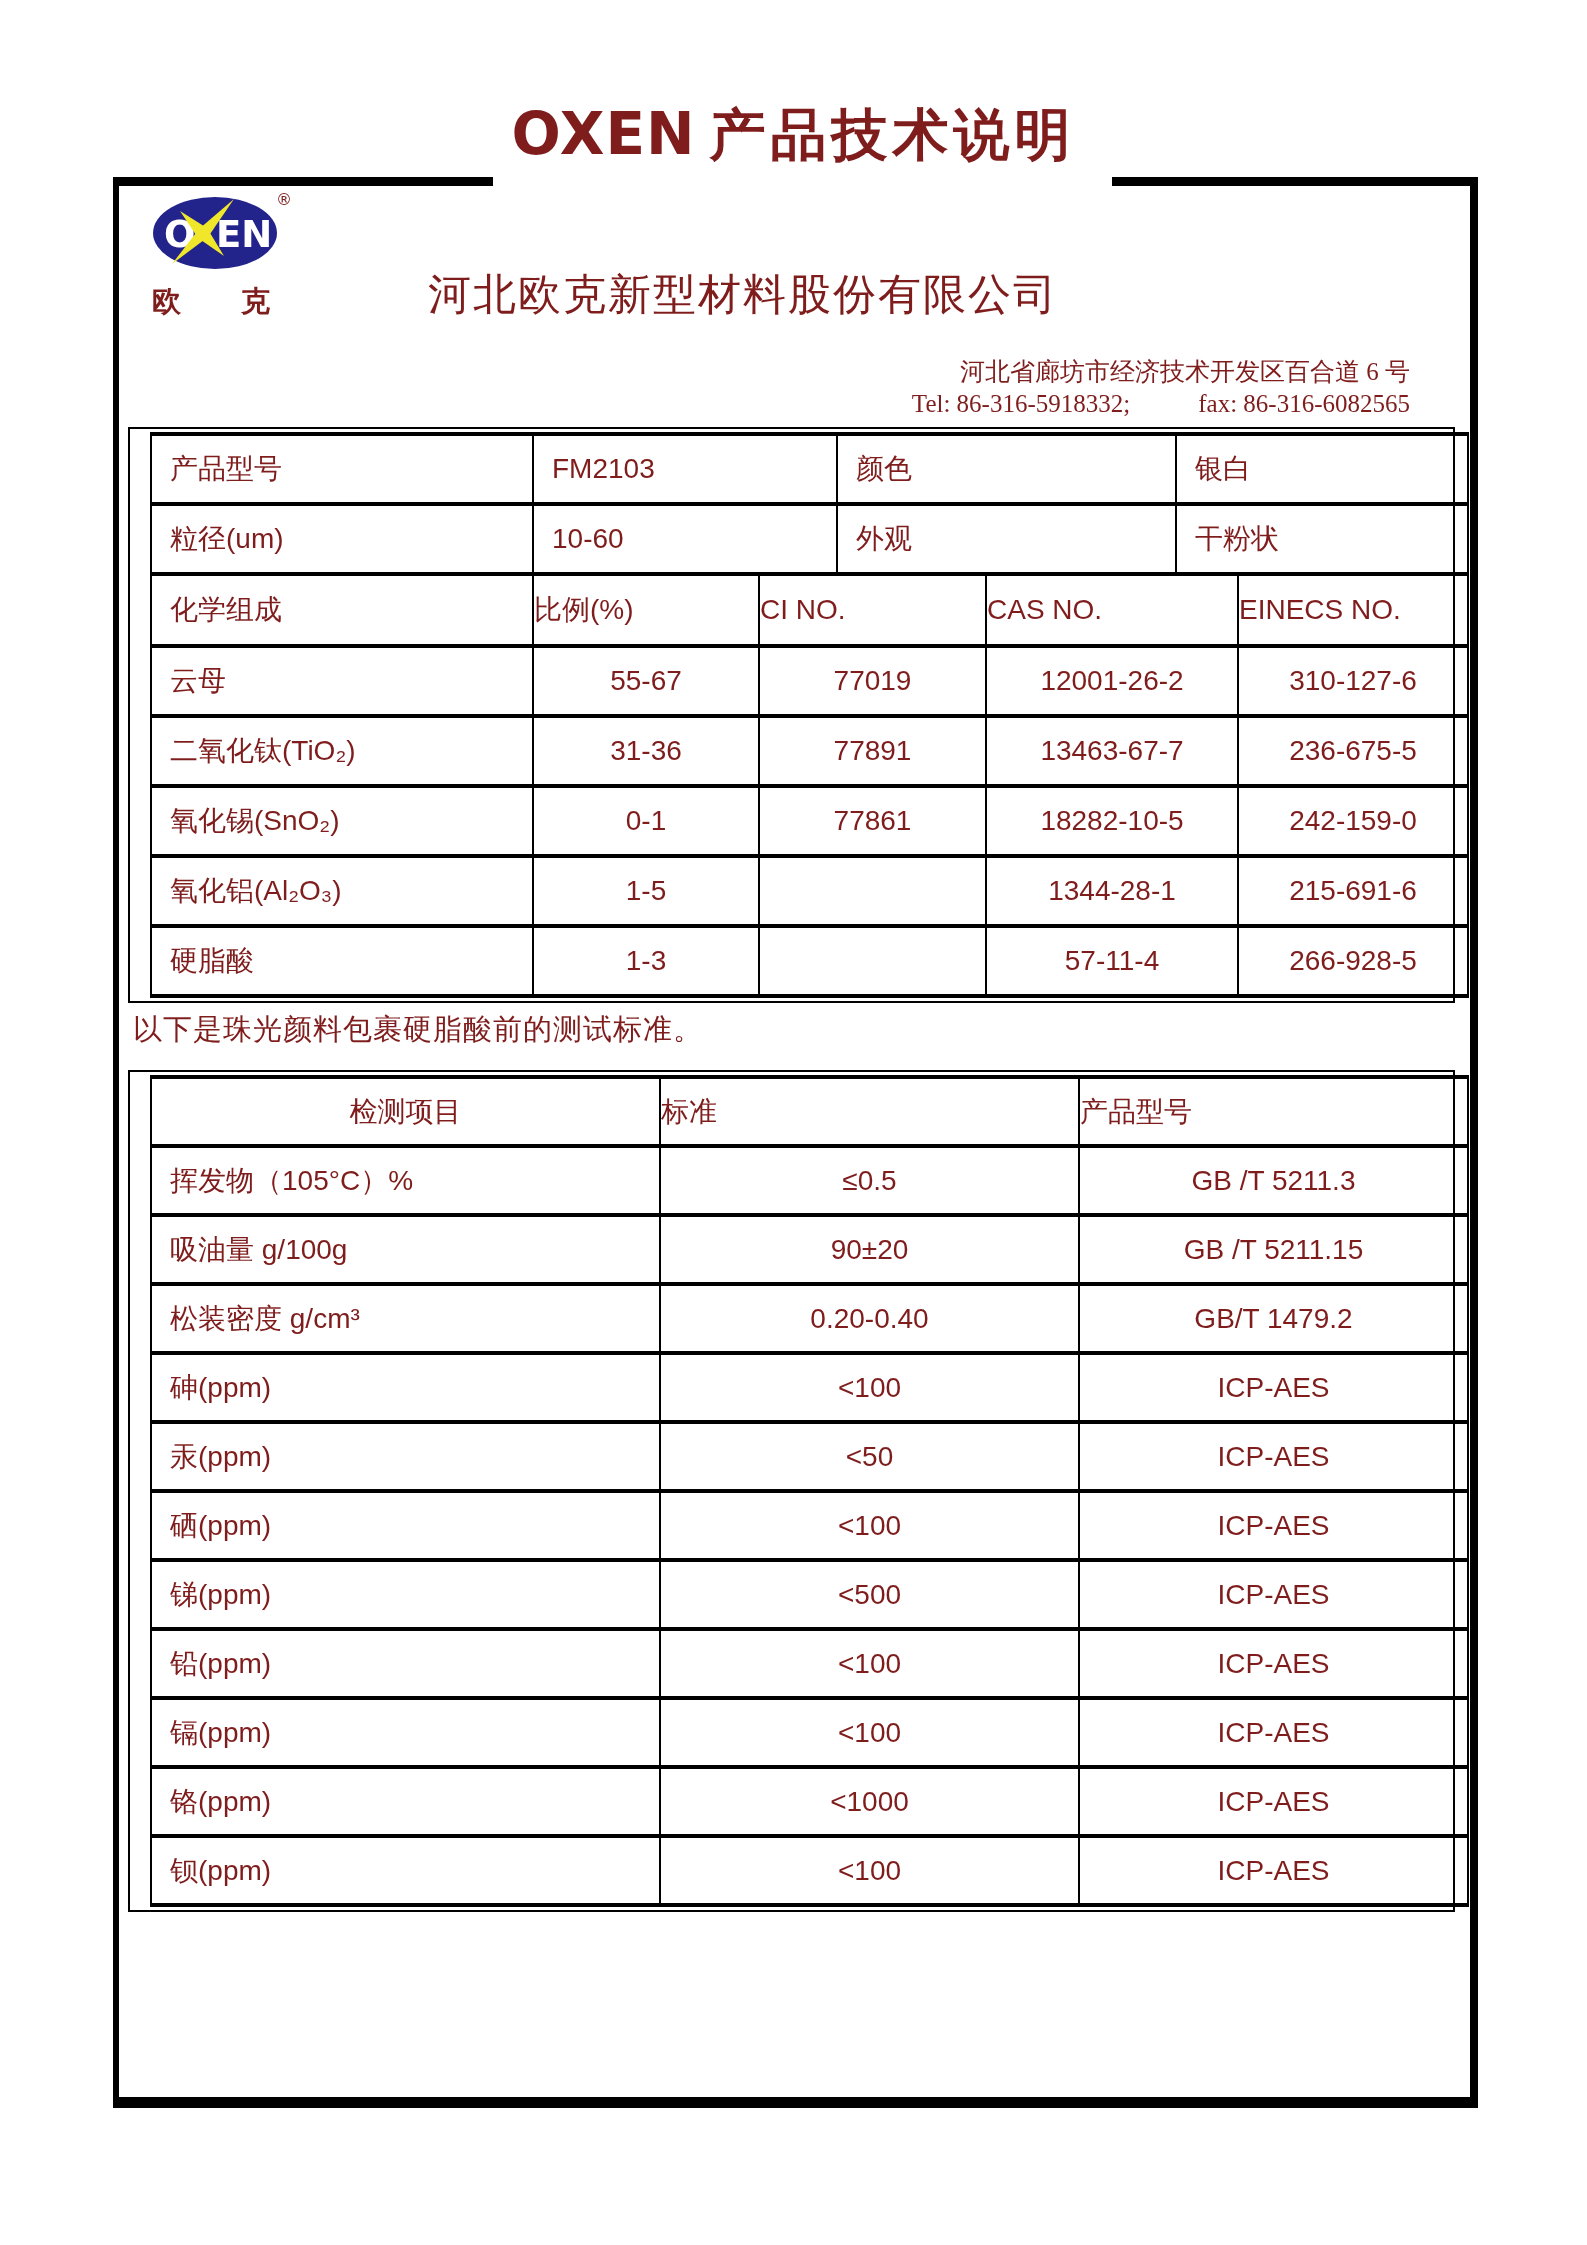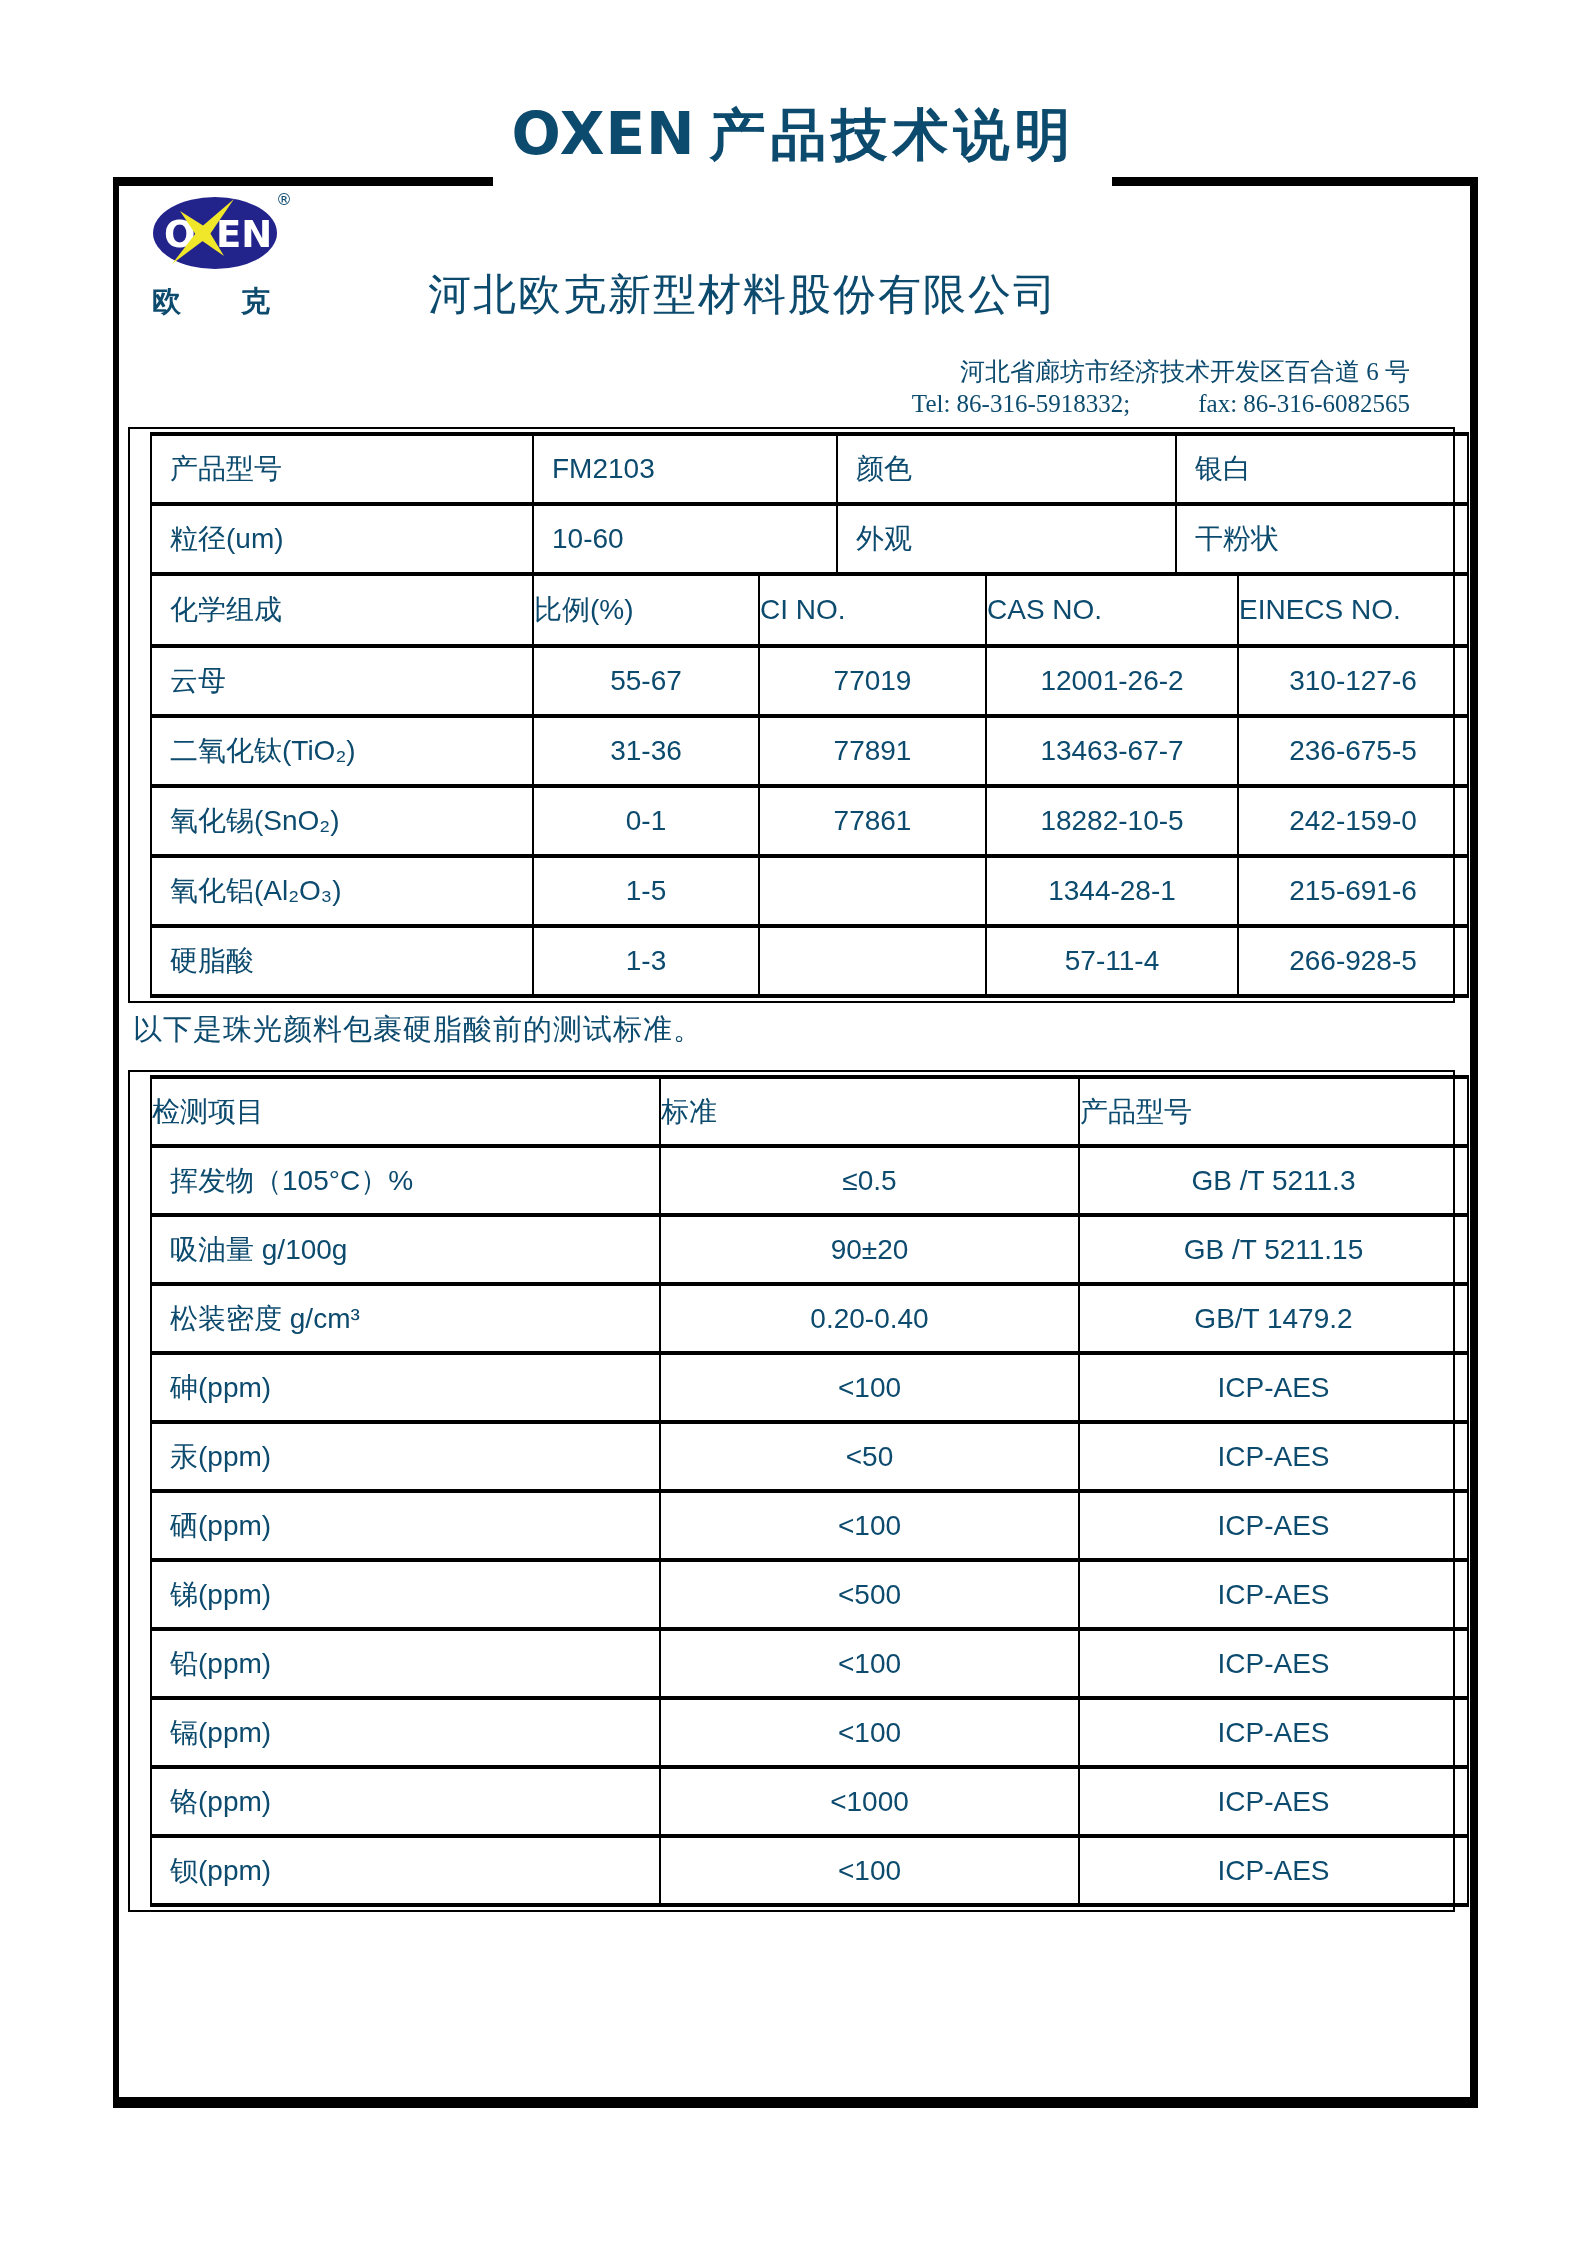--- a/index.html
+++ b/index.html
@@ -1,19 +1,19 @@
 <!DOCTYPE html>
 <html><head>
 <meta charset="utf-8">
 <style>
   * { margin:0; padding:0; box-sizing:border-box; }
   html,body { background:#ffffff; }
   .page {
     position:relative; width:1587px; height:2245px;
-    background:#ffffff; color:#0c4a6e;
+    background:#ffffff; color:#7f1d1d;
     font-family:"Liberation Sans","DejaVu Sans",sans-serif;
     overflow:hidden;
   }
   
   .doc-title {
     position:absolute; top:98px; left:0; width:100%;
     text-align:center; white-space:nowrap;
   }
   .title-latin {
     font-family:"DejaVu Sans","Liberation Sans",sans-serif;
@@ -68,21 +68,21 @@
     border:2px solid #000; border-top-width:4px; border-bottom-width:4px;
     height:70px; font-size:28px; text-align:center; vertical-align:middle;
     overflow:hidden; white-space:nowrap;
   }
   .t2 td { height:69px; }
   td.c0 { text-align:left; padding-left:18px; }
   .t1a td { text-align:left; padding-left:18px; }
   .t1b tr:first-child td { border-top-width:0; }
   tr.hdr td { text-align:left; }
   .t1b tr.hdr td.c0 { text-align:left; padding-left:18px; }
-  .t2 tr.hdr td.c0 { padding-left:0; }
+  .t2 tr.hdr td.c0 { text-align:center; padding-left:0; }
   
   .note {
     position:absolute; left:133px; top:1010px;
     font-family:"Liberation Serif","DejaVu Serif",serif;
     font-size:29px; letter-spacing:1px;
   }
 </style>
 </head>
 <body>
 

